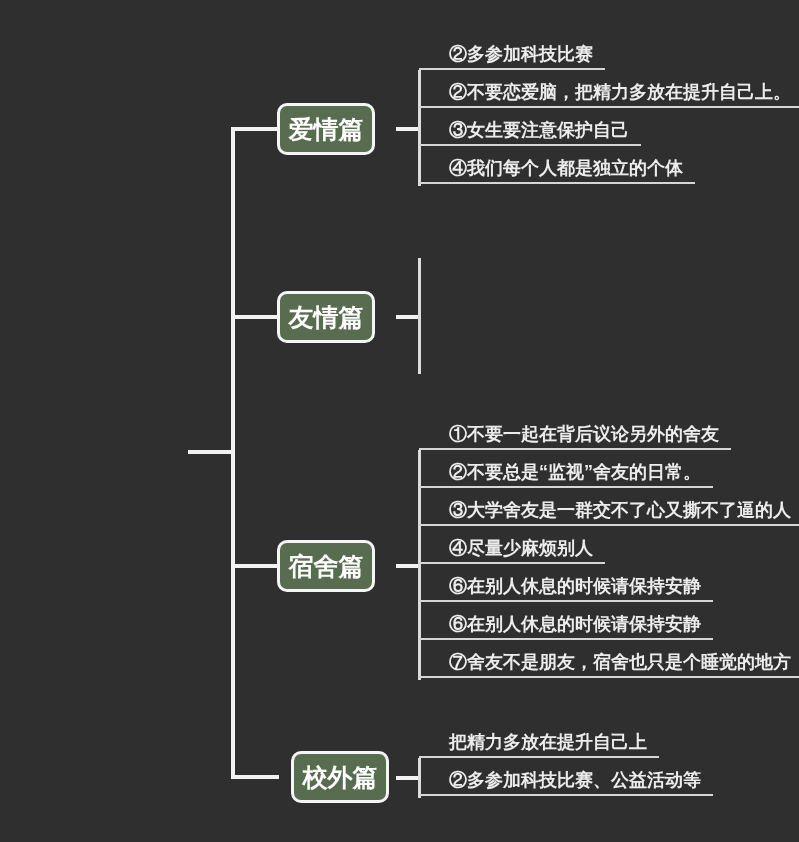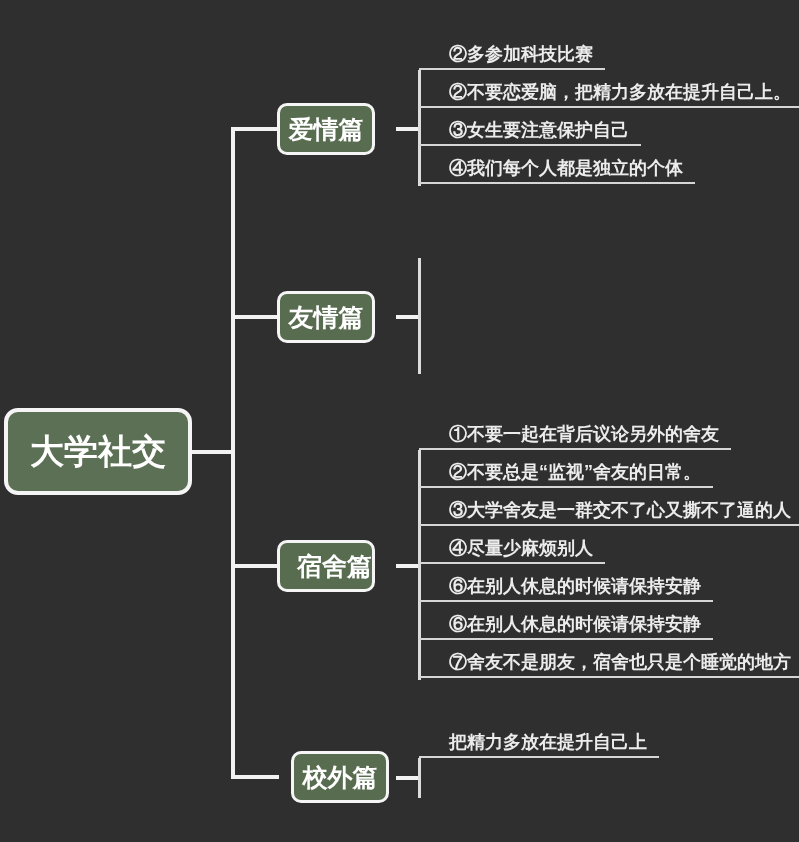--- a/index.html
+++ b/index.html
@@ -41,21 +41,21 @@
     white-space: nowrap;
   }
   #root-node {
     left: 4px; top: 408px; width: 188px; height: 87px;
     font-size: 34px; border-width: 4px; border-radius: 14px;
     background: #5c7055;
   }
   .branch { left: 277px; width: 98px; height: 52px; font-size: 25px; }
   #branch-0 { top: 103px; }
   #branch-1 { top: 291px; justify-content: center; }
-  #branch-2 { top: 540px; justify-content: flex-end; }
+  #branch-2 { top: 540px; }
   #branch-3 { top: 751px; margin-left: 14px; }
 
   
   .leaf-group { position: absolute; left: 419px; }
   #leaves-0 { top: 32px; }
   #leaves-1 { top: 220px; }
   #leaves-2 { top: 412px; }
   #leaves-3 { top: 720px; }
   .leaf {
     box-sizing: border-box; height: 38px;
@@ -79,23 +79,20 @@
   <div class="line" id="bh-3"></div>
   <div class="line" id="sh-0"></div>
   <div class="line" id="sh-1"></div>
   <div class="line" id="sh-2"></div>
   <div class="line" id="sh-3"></div>
   <div class="spine" id="spine-0"></div>
   <div class="spine" id="spine-1"></div>
   <div class="spine" id="spine-2"></div>
   <div class="spine" id="spine-3"></div>
 
-  <div class="node" id="root-node">
-    <span>大学社交</span>
-  </div>
 
   <div class="node branch" id="branch-0">
     <span>爱情篇</span>
   </div>
   <div class="node branch" id="branch-1">
     <span>友情篇</span>
   </div>
   <div class="node branch" id="branch-2">
     <span>宿舍篇</span>
   </div>
@@ -116,15 +113,16 @@
     <div class="leaf">②不要总是“监视”舍友的日常。</div>
     <div class="leaf">③大学舍友是一群交不了心又撕不了逼的人</div>
     <div class="leaf">④尽量少麻烦别人</div>
     <div class="leaf">⑥在别人休息的时候请保持安静</div>
     <div class="leaf">⑥在别人休息的时候请保持安静</div>
     <div class="leaf">⑦舍友不是朋友，宿舍也只是个睡觉的地方</div>
   </div>
 
   <div class="leaf-group" id="leaves-3">
     <div class="leaf">把精力多放在提升自己上</div>
+    <div class="leaf">②多参加科技比赛、公益活动等</div>
   </div>
 
 </div>
 
 </body></html>

